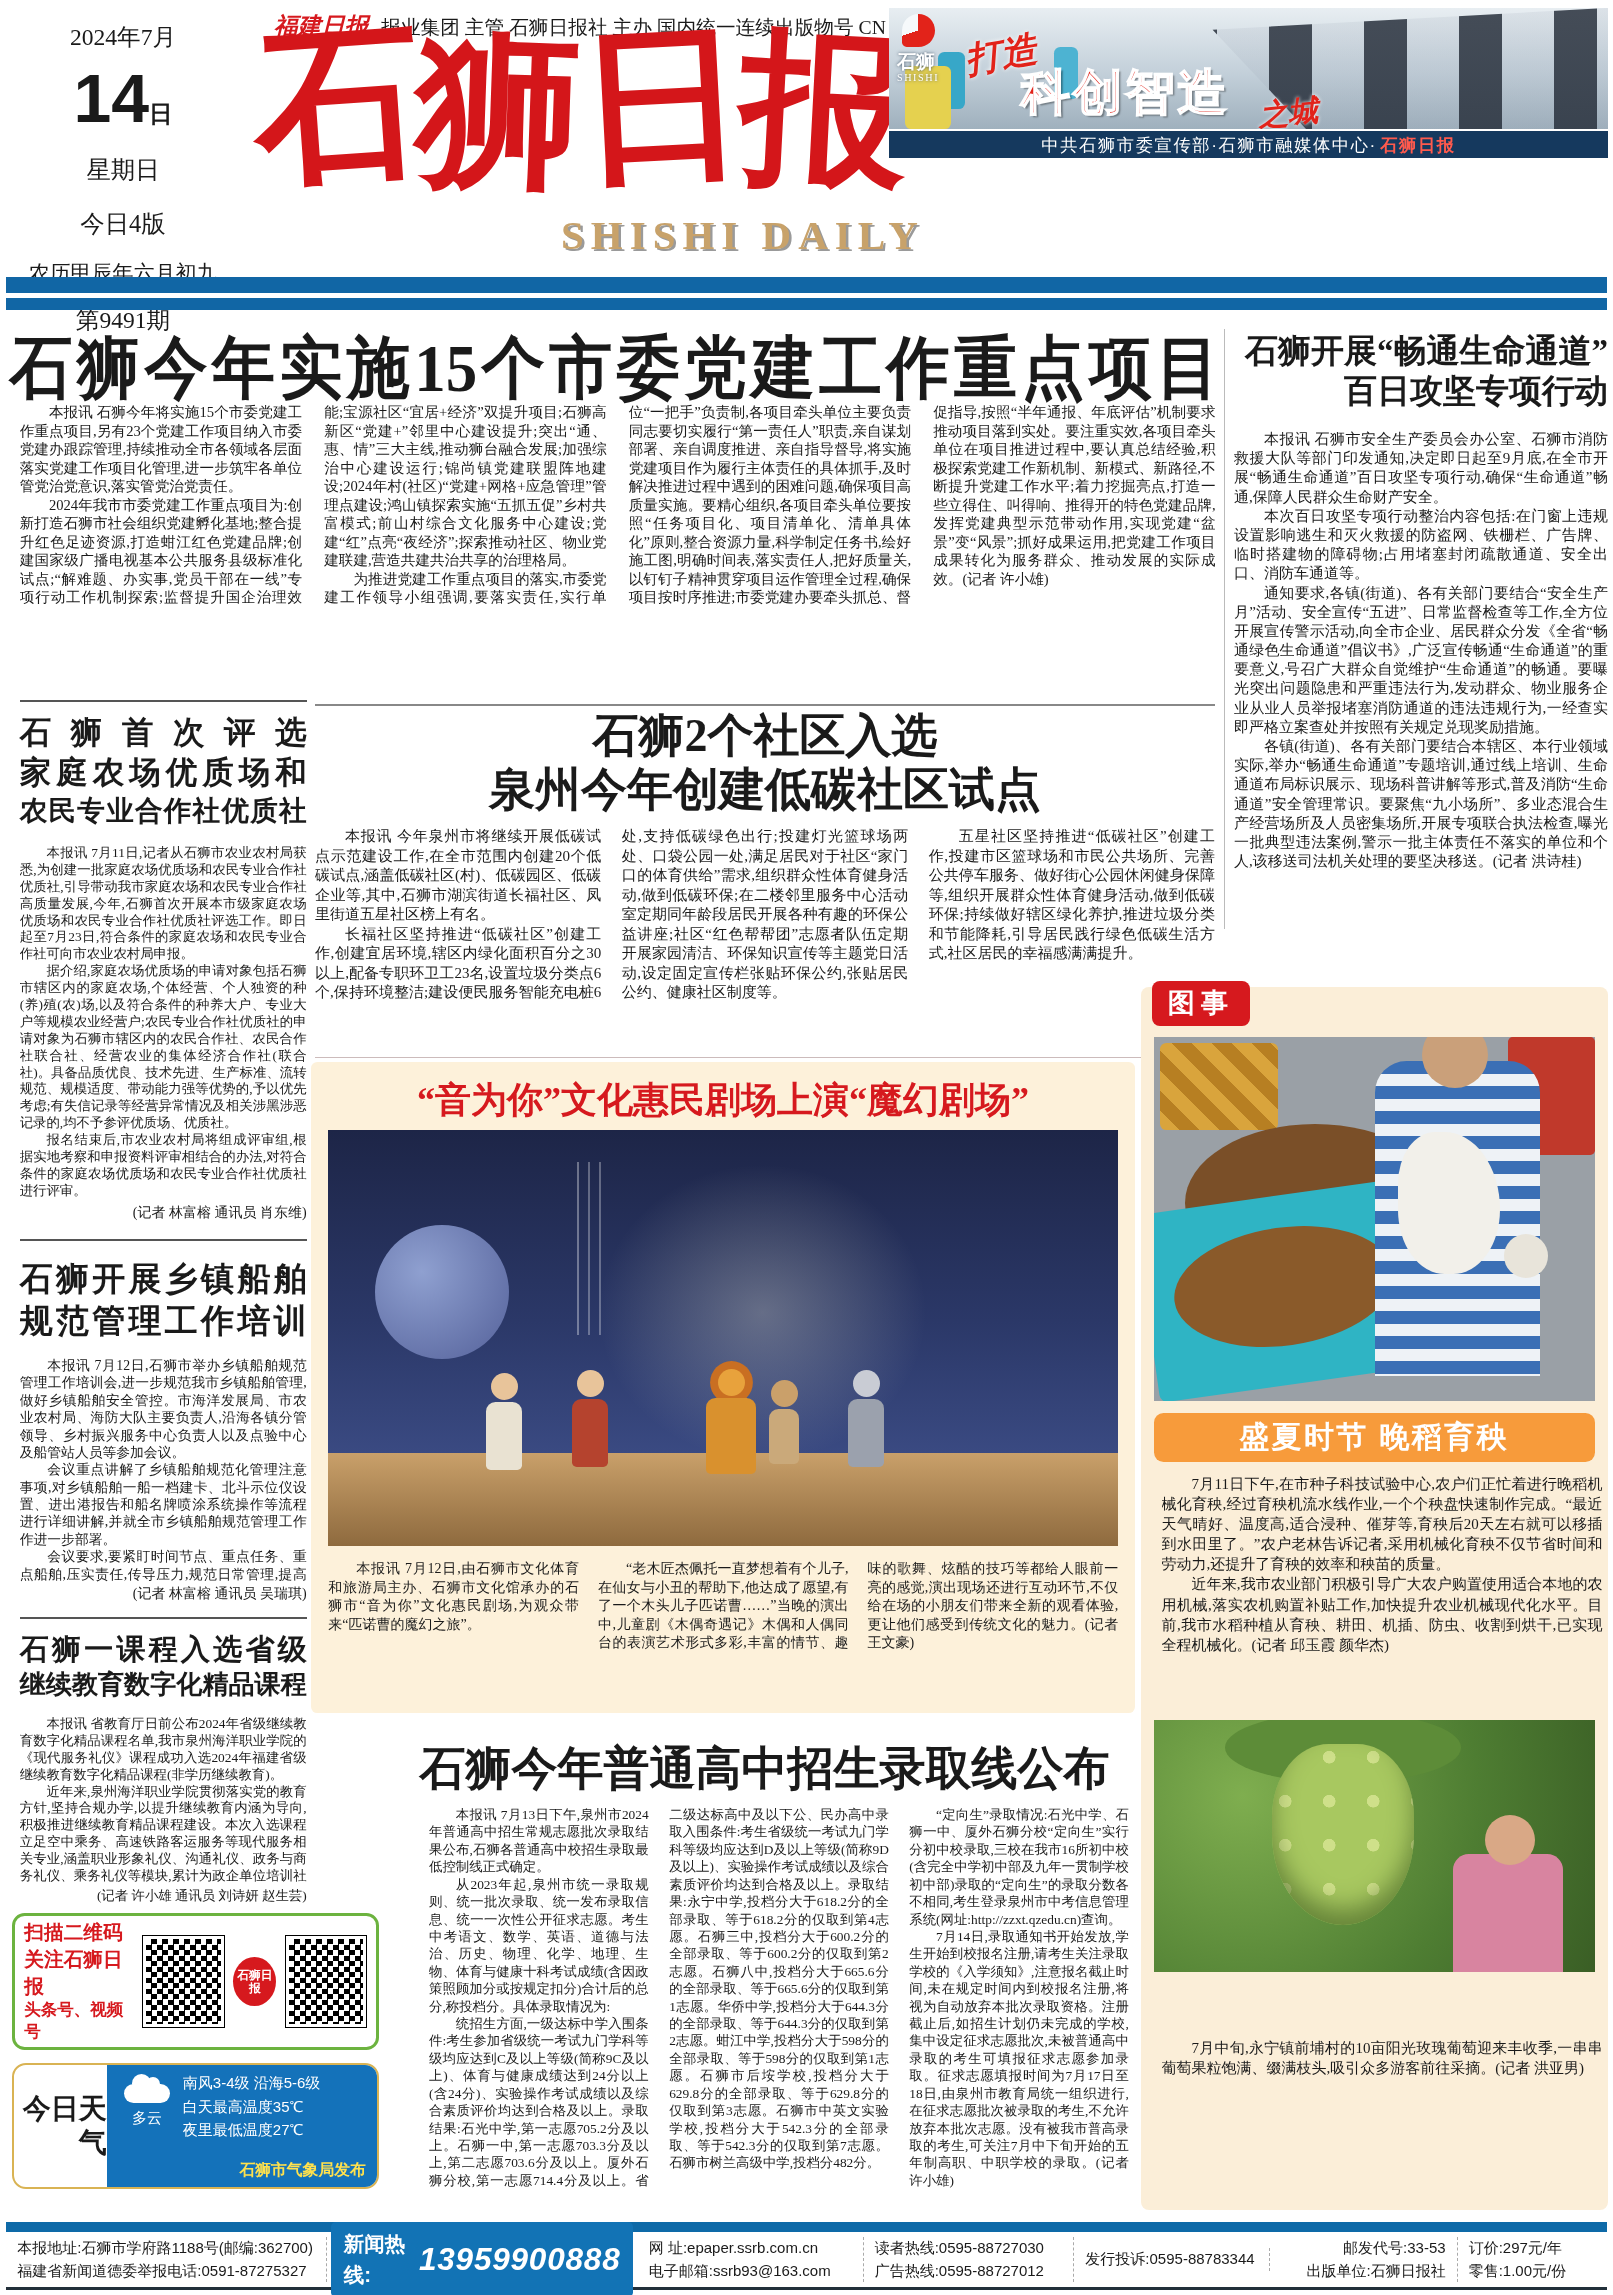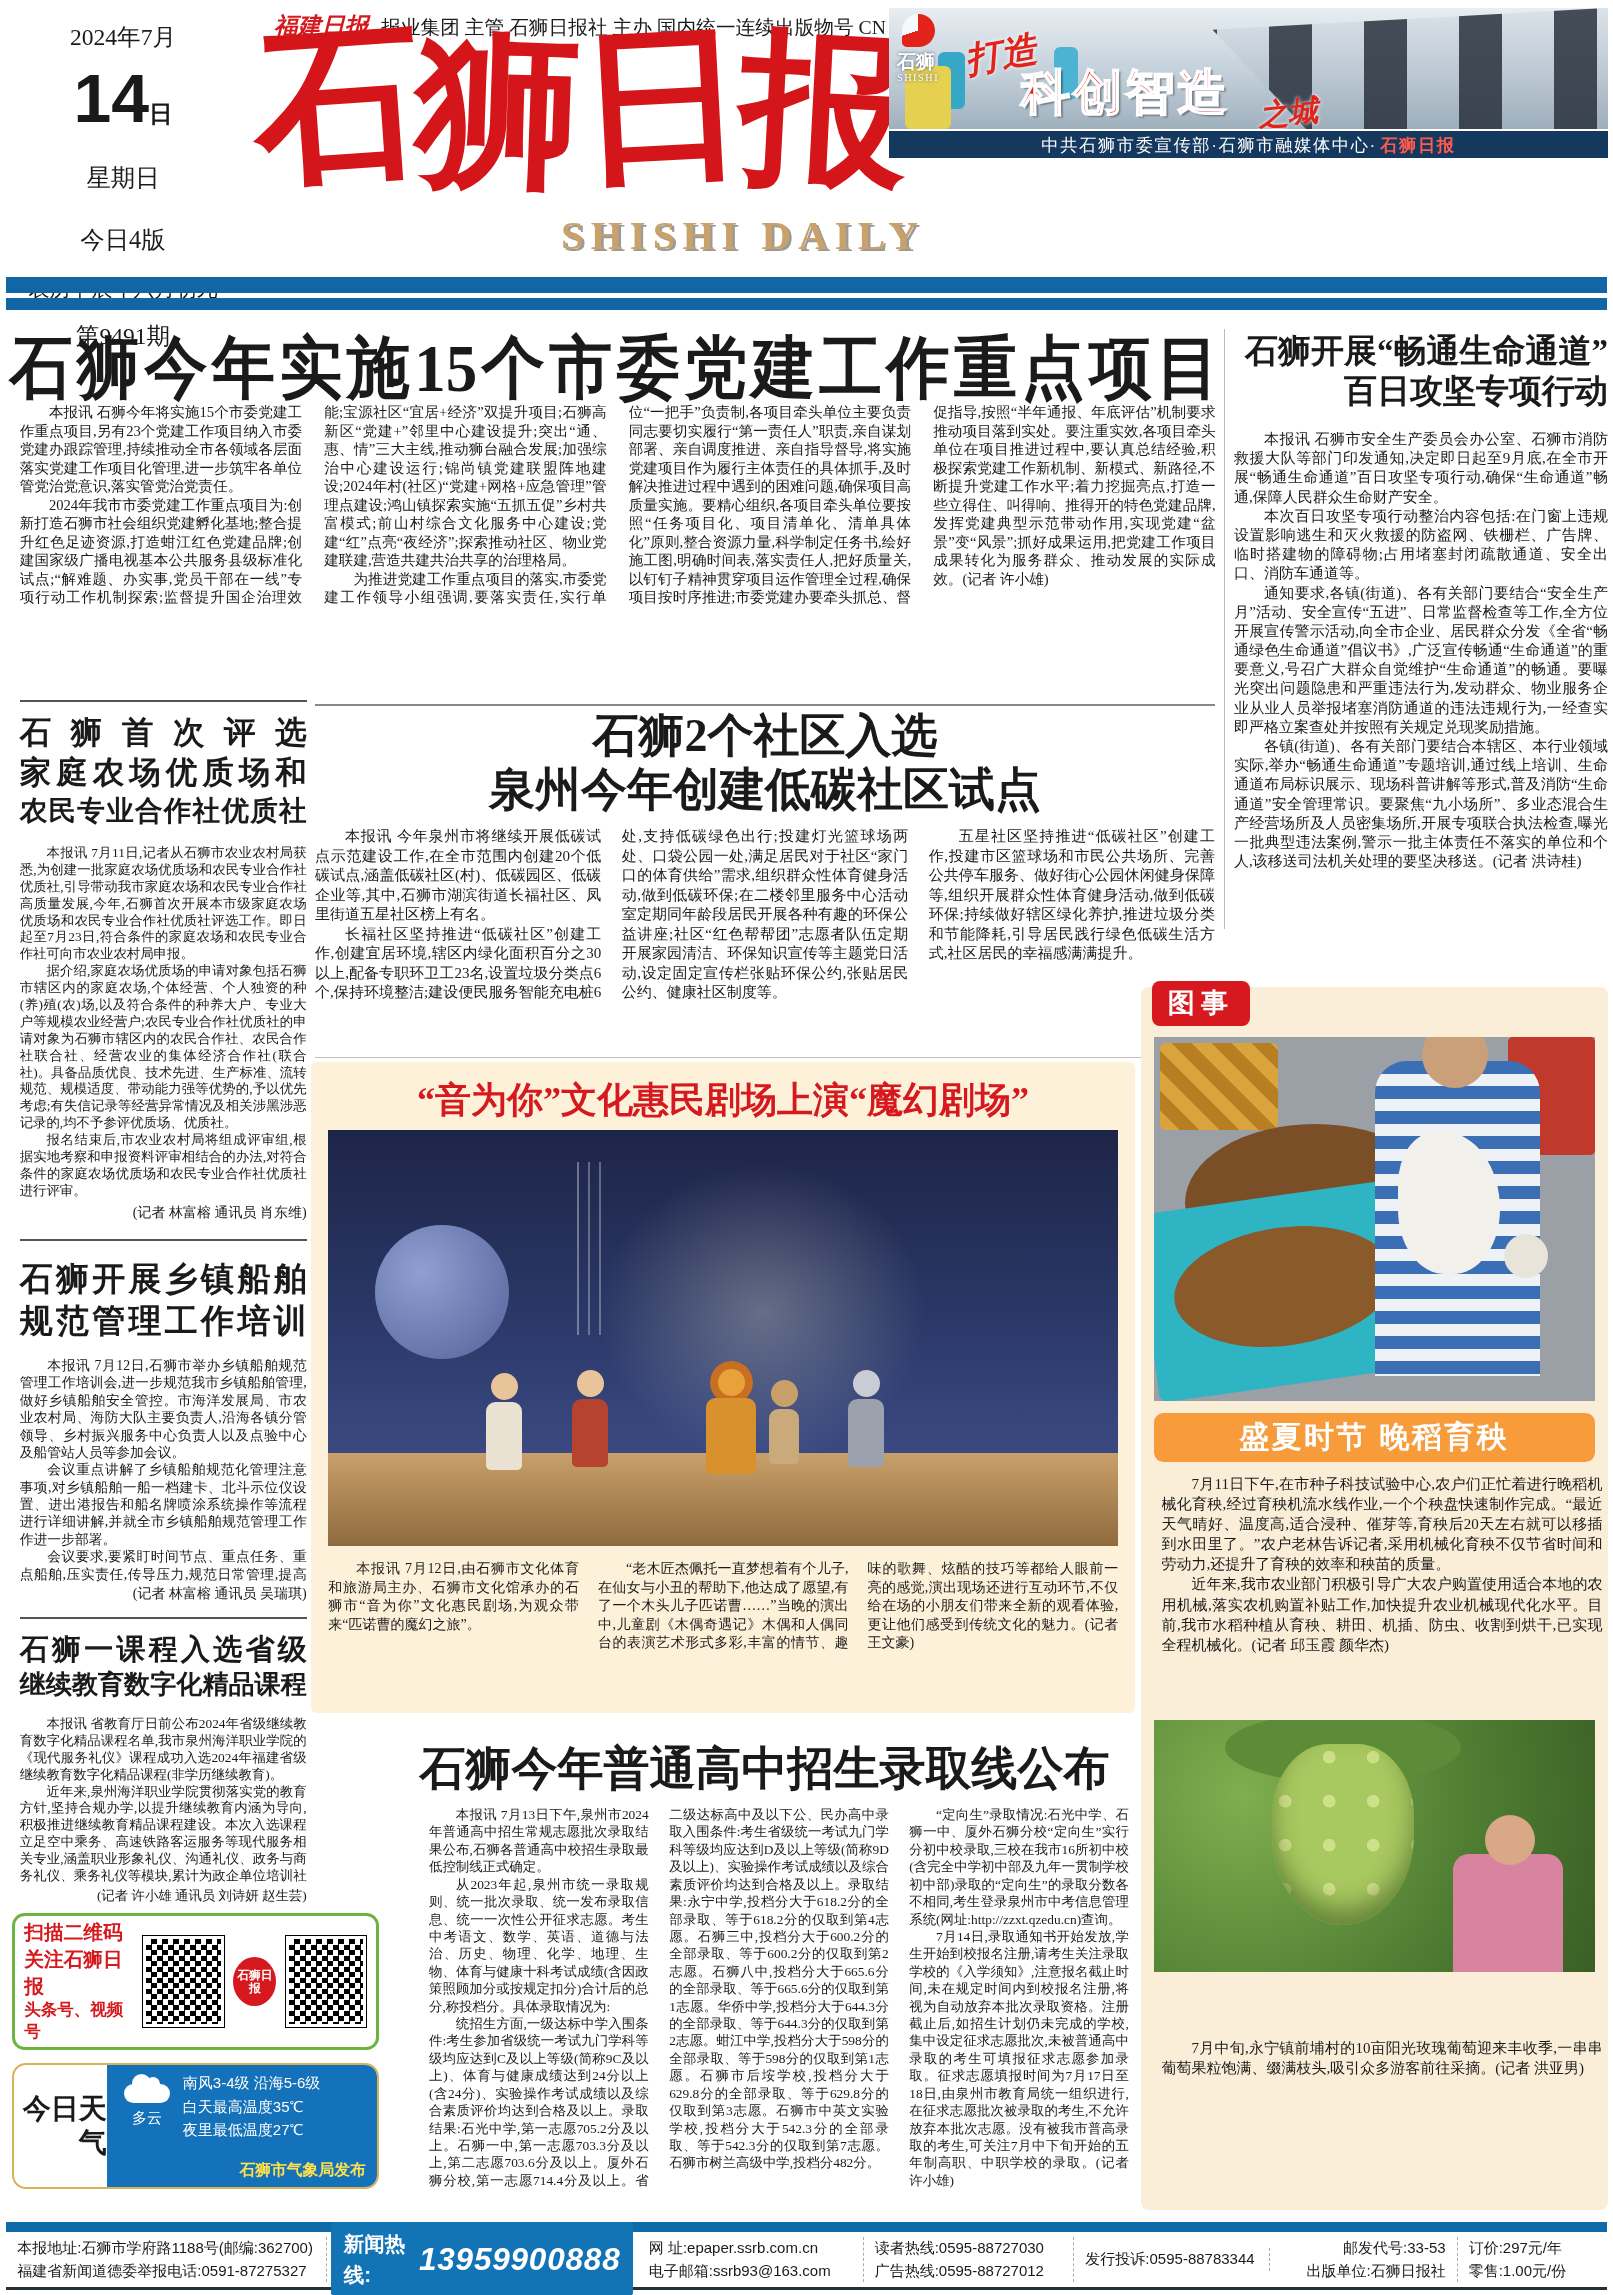--- a/index.html
+++ b/index.html
@@ -4,21 +4,21 @@
 <style>
   html,body{margin:0;padding:0;background:#e8e8e8;}
   #page{position:relative;width:1614px;height:2295px;background:#ffffff;overflow:hidden;
         font-family:"Liberation Serif","DejaVu Serif",serif;color:#1a1a1a;}
   .abs{position:absolute;}
   
   .dateblock{left:22px;top:20.5px;width:202px;text-align:center;}
   .dateblock .ym{font-size:23.6px;margin-bottom:11px;}
   .dateblock .day{font-size:68px;font-weight:900;line-height:1;font-family:"Liberation Sans",sans-serif;}
   .dateblock .dayunit{font-size:23.6px;font-weight:700;}
-  .dateblock .wk,.dateblock .pg{font-size:24.4px;margin-top:30px;}
+  .dateblock .wk,.dateblock .pg{font-size:24.4px;margin-top:22px;}
   .dateblock .lunar{font-size:21px;margin-top:19px;}
   .dateblock .issue{font-size:23.6px;margin-top:17.3px;}
   .publine{left:274px;top:9.5px;width:623px;font-size:19.7px;white-space:nowrap;}
   .publine .fjlogo{color:#d6191e;font-weight:900;font-style:italic;font-size:23.6px;margin-right:7.9px;}
   .bigtitle{left:254px;top:22px;width:638px;color:#d4161a;font-weight:900;font-size:167px;line-height:1.0;
             white-space:nowrap;letter-spacing:-4.7px;}
   .bigtitle span{display:inline-block;}
   .bt1{transform:rotate(-4deg);} .bt2{transform:rotate(2deg) translateY(6.3px);}
   .bt3{transform:rotate(-3deg);} .bt4{transform:rotate(3deg) translateY(4.7px);}
   .title-en{left:561px;top:211px;font-size:41px;font-weight:700;color:#c8a26a;letter-spacing:7px;

